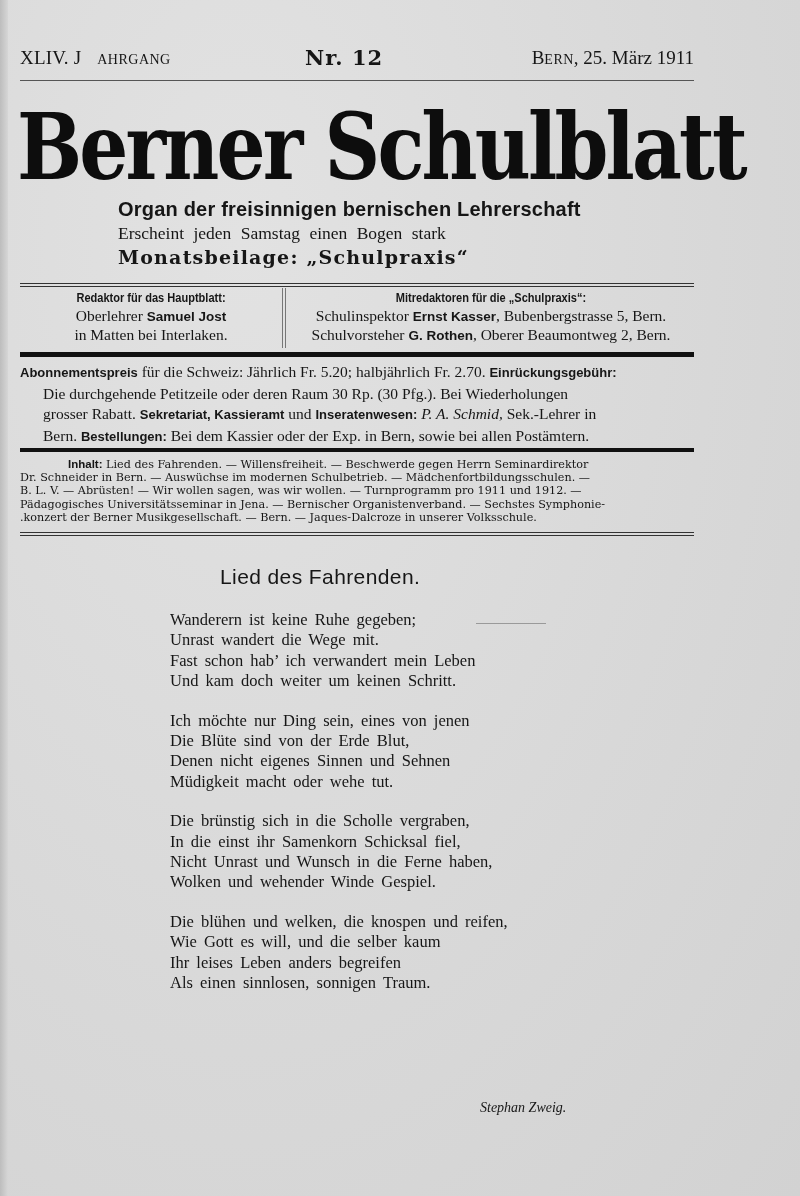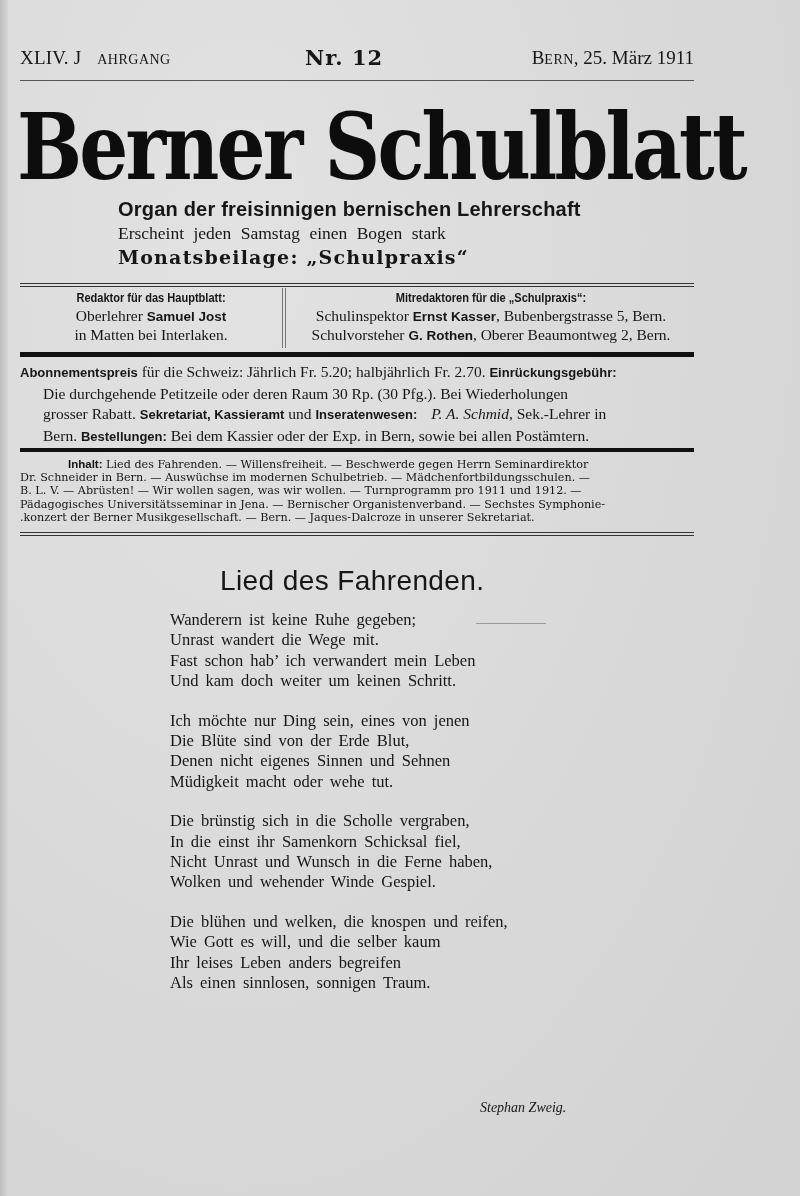--- a/index.html
+++ b/index.html
@@ -171,21 +171,21 @@
       font-size: 15.5px;
       line-height: 20.5px;
     }
     .abo .line { white-space: nowrap; }
     .abo .indent { padding-left: 23px; }
     .abo b {
       font-family: "Liberation Sans", sans-serif;
       font-weight: bold;
       font-size: 13px;
     }
-    .abo i { font-style: italic; margin-left: 10px; }
+    .abo i { font-style: italic; }
 
     
     .inhalt {
       position: absolute;
       top: 458px;
       left: 0;
       width: 676px;
       font-family: "DejaVu Serif", serif;
       font-size: 11.2px;
       line-height: 13.2px;
@@ -199,21 +199,21 @@
       font-size: 11.5px;
       text-align: center;
     }
 
     
     .poem-title {
       position: absolute;
       top: 565px;
       left: 220px;
       font-family: "Liberation Sans", sans-serif;
-      font-size: 28px;
+      font-size: 21px;
       letter-spacing: 0.4px;
     }
     .poem {
       position: absolute;
       top: 610px;
       left: 170px;
       font-family: "Liberation Serif", serif;
       font-size: 16.5px;
       line-height: 20.4px;
       word-spacing: 3px;
@@ -283,21 +283,21 @@
       <div class="line indent"><span>Bern. </span><b>Bestellungen:</b><span> Bei dem Kassier oder der Exp. in Bern, sowie bei allen Postämtern.</span></div>
     </div>
 
     <div class="thick-rule" style="top:448px; height:4px;"></div>
 
     <div class="inhalt">
       <div class="line first"><b>Inhalt:</b><span> Lied des Fahrenden. — Willensfreiheit. — Beschwerde gegen Herrn Seminardirektor</span></div>
       <div class="line">Dr. Schneider in Bern. — Auswüchse im modernen Schulbetrieb. — Mädchenfortbildungsschulen. —</div>
       <div class="line">B. L. V. — Abrüsten! — Wir wollen sagen, was wir wollen. — Turnprogramm pro 1911 und 1912. —</div>
       <div class="line">Pädagogisches Universitätsseminar in Jena. — Bernischer Organistenverband. — Sechstes Symphonie-</div>
-      <div class="line">.konzert der Berner Musikgesellschaft. — Bern. — Jaques-Dalcroze in unserer Sekretariat.</div>
+      <div class="line">.konzert der Berner Musikgesellschaft. — Bern. — Jaques-Dalcroze in unserer Volksschule.</div>
     </div>
 
     <div class="double-rule" style="top:532px;"></div>
   </div>
 
   <div class="poem-title">Lied des Fahrenden.</div>
   <div class="stray-line"></div>
 
   <div class="poem">
     <div class="stanza">

